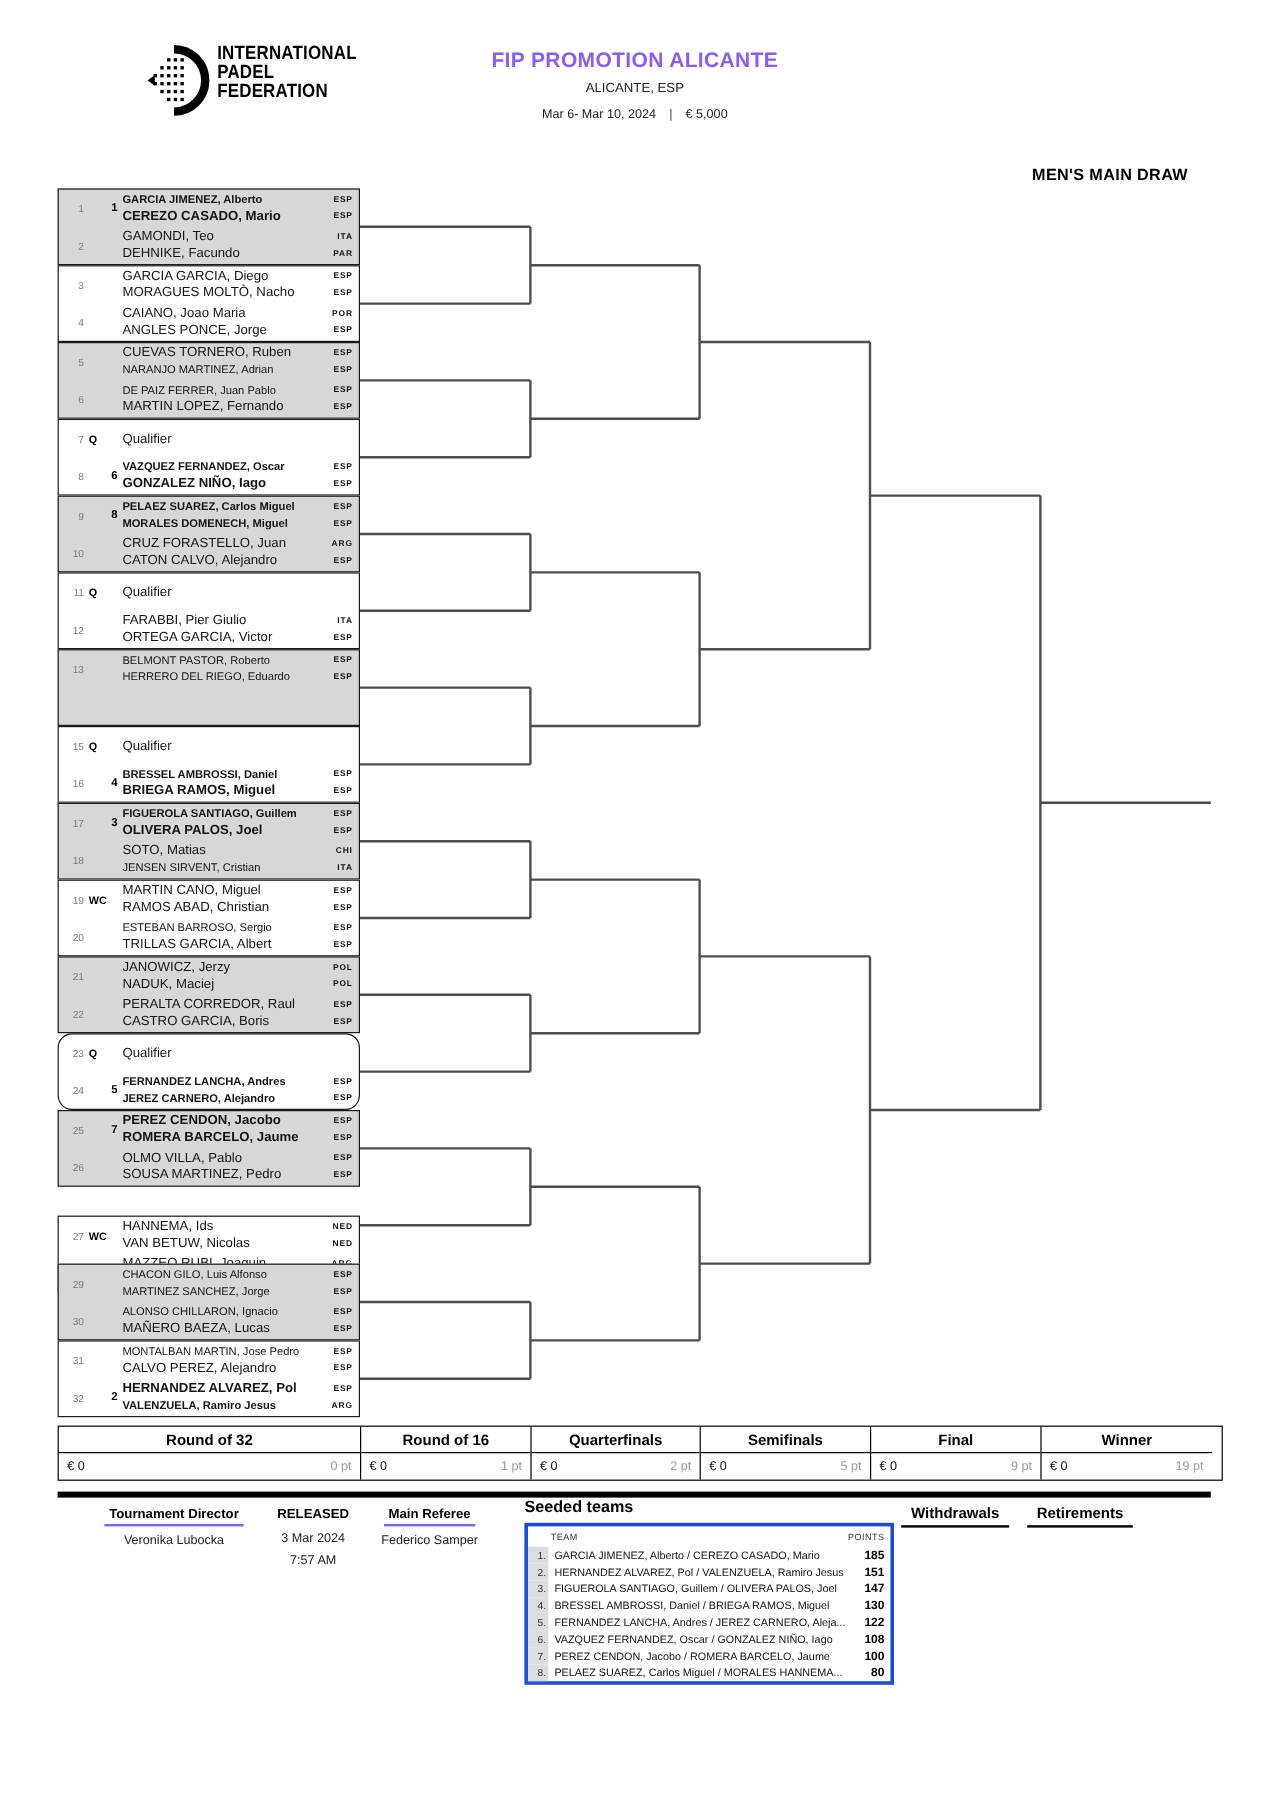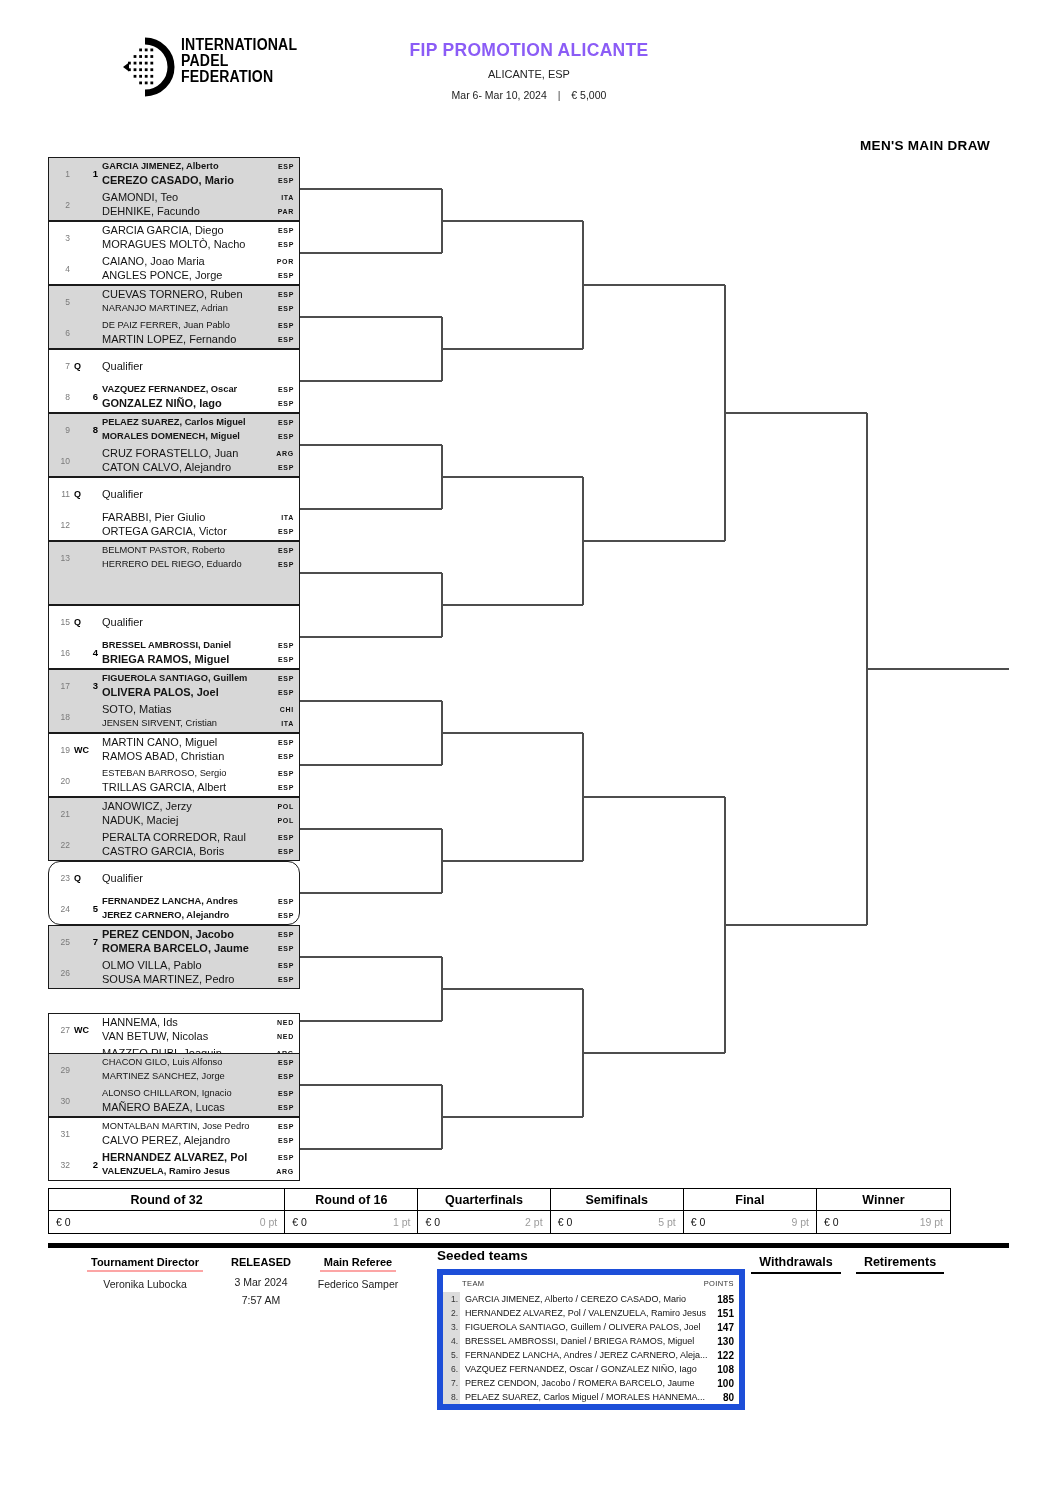--- a/index.html
+++ b/index.html
@@ -31,42 +31,42 @@
   .names{flex:1;padding-left:4px;display:flex;flex-direction:column;justify-content:center;overflow:hidden;}
   .nm{font-size:11px;line-height:13.5px;white-space:nowrap;color:#141414;}
   .nm-sm{font-size:9.3px;}
   .entry.bold .nm{font-weight:bold;}
   .qual{font-size:11px;color:#141414;}
   .ccol{width:38px;padding-right:5px;display:flex;flex-direction:column;justify-content:center;
         text-align:right;flex:none;box-sizing:border-box;}
   .cc{font-size:7px;line-height:13.5px;font-weight:bold;letter-spacing:.7px;color:#111;}
 
   
-  #rounds-table{position:absolute;left:48px;top:1188px;width:903px;height:46px;box-sizing:border-box;
+  #rounds-table{position:absolute;left:48px;top:1188px;width:971px;height:46px;box-sizing:border-box;
                 border:1px solid #000;display:flex;}
   .round-col{box-sizing:border-box;border-right:1px solid #000;display:flex;flex-direction:column;}
   .round-col:last-child{border-right:none;}
   .round-name{height:21px;border-bottom:1px solid #000;display:flex;align-items:center;justify-content:center;
               font-size:12.5px;font-weight:bold;color:#000;}
   .round-values{flex:1;display:flex;align-items:center;justify-content:space-between;padding:0 7px;font-size:10.5px;}
   .round-prize{color:#111;}
   .round-pts{color:#9c9c9c;}
 
   .thick-bar{position:absolute;left:48px;top:1243px;width:961px;height:5px;background:#000;}
 
   
   .fblock{position:absolute;text-align:center;}
-  .flabel{font-size:11px;font-weight:bold;color:#000;display:inline-block;border-bottom:2px solid #fca5a5;padding:0 4px 2px;}
+  .flabel{font-size:11px;font-weight:bold;color:#000;display:inline-block;border-bottom:2px solid #8b5cf6;padding:0 4px 2px;}
   .flabel.nounder{border-bottom:none;padding-bottom:0;}
   .fval{font-size:10.5px;color:#222;margin-top:6px;}
   .fbig{font-size:12.5px;font-weight:bold;color:#000;display:inline-block;border-bottom:2px solid #000;padding:0 8px 3px;}
 
   .seeded{position:absolute;left:437px;top:1248px;width:308px;}
   .seeded-title{font-size:13.5px;font-weight:bold;color:#000;}
-  .seeded-table{margin-top:6px;border:6px solid #1d4ed8;background:#fff;}
+  .seeded-table{margin-top:6px;border:3px solid #1d4ed8;background:#fff;}
   .shead{height:17px;display:flex;align-items:center;font-size:7.5px;color:#333;letter-spacing:.4px;}
   .shead .steam-h{flex:1;padding-left:19px;}
   .shead .spts-h{padding-right:5px;}
   .srow{height:14px;display:flex;align-items:center;}
   .srank{width:17px;height:100%;background:#dcdcdc;font-size:8.5px;color:#333;text-align:right;
          box-sizing:border-box;padding-right:2px;display:flex;align-items:center;justify-content:flex-end;flex:none;}
   .steam{flex:1;font-size:9px;color:#111;padding-left:5px;white-space:nowrap;overflow:hidden;}
   .spts{font-size:10px;font-weight:bold;color:#000;padding-right:5px;flex:none;}
 </style>
 </head>

